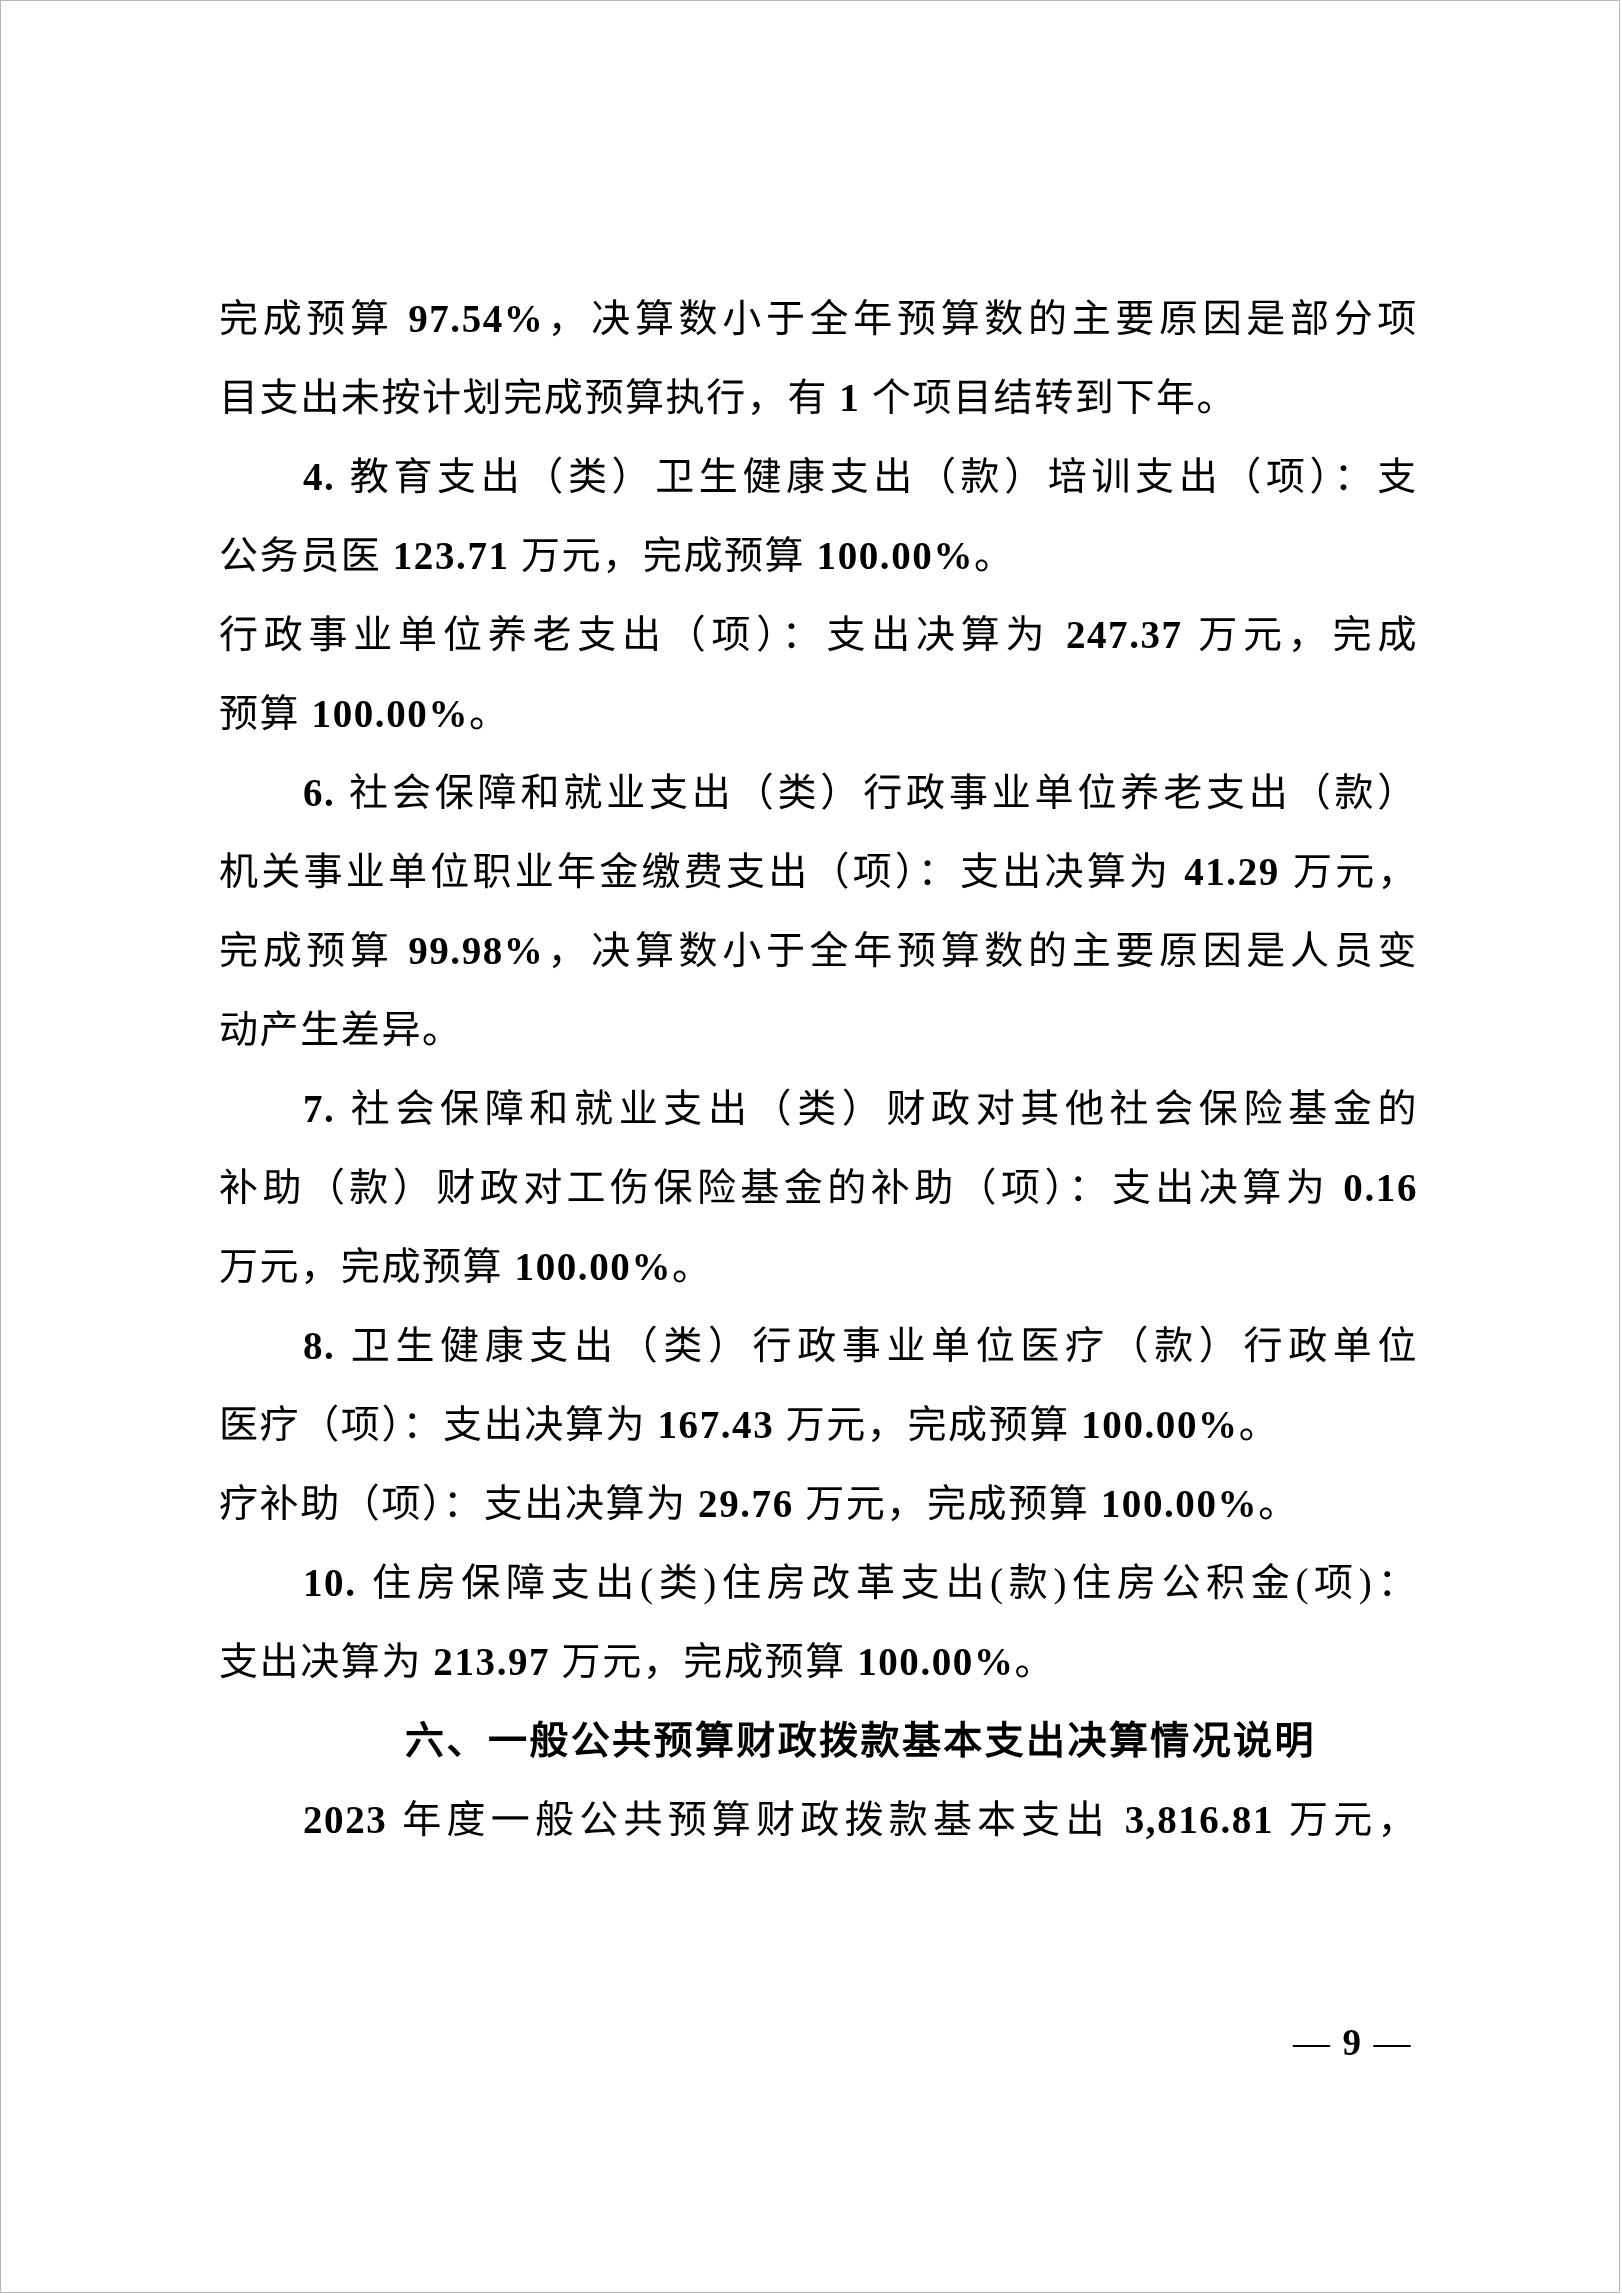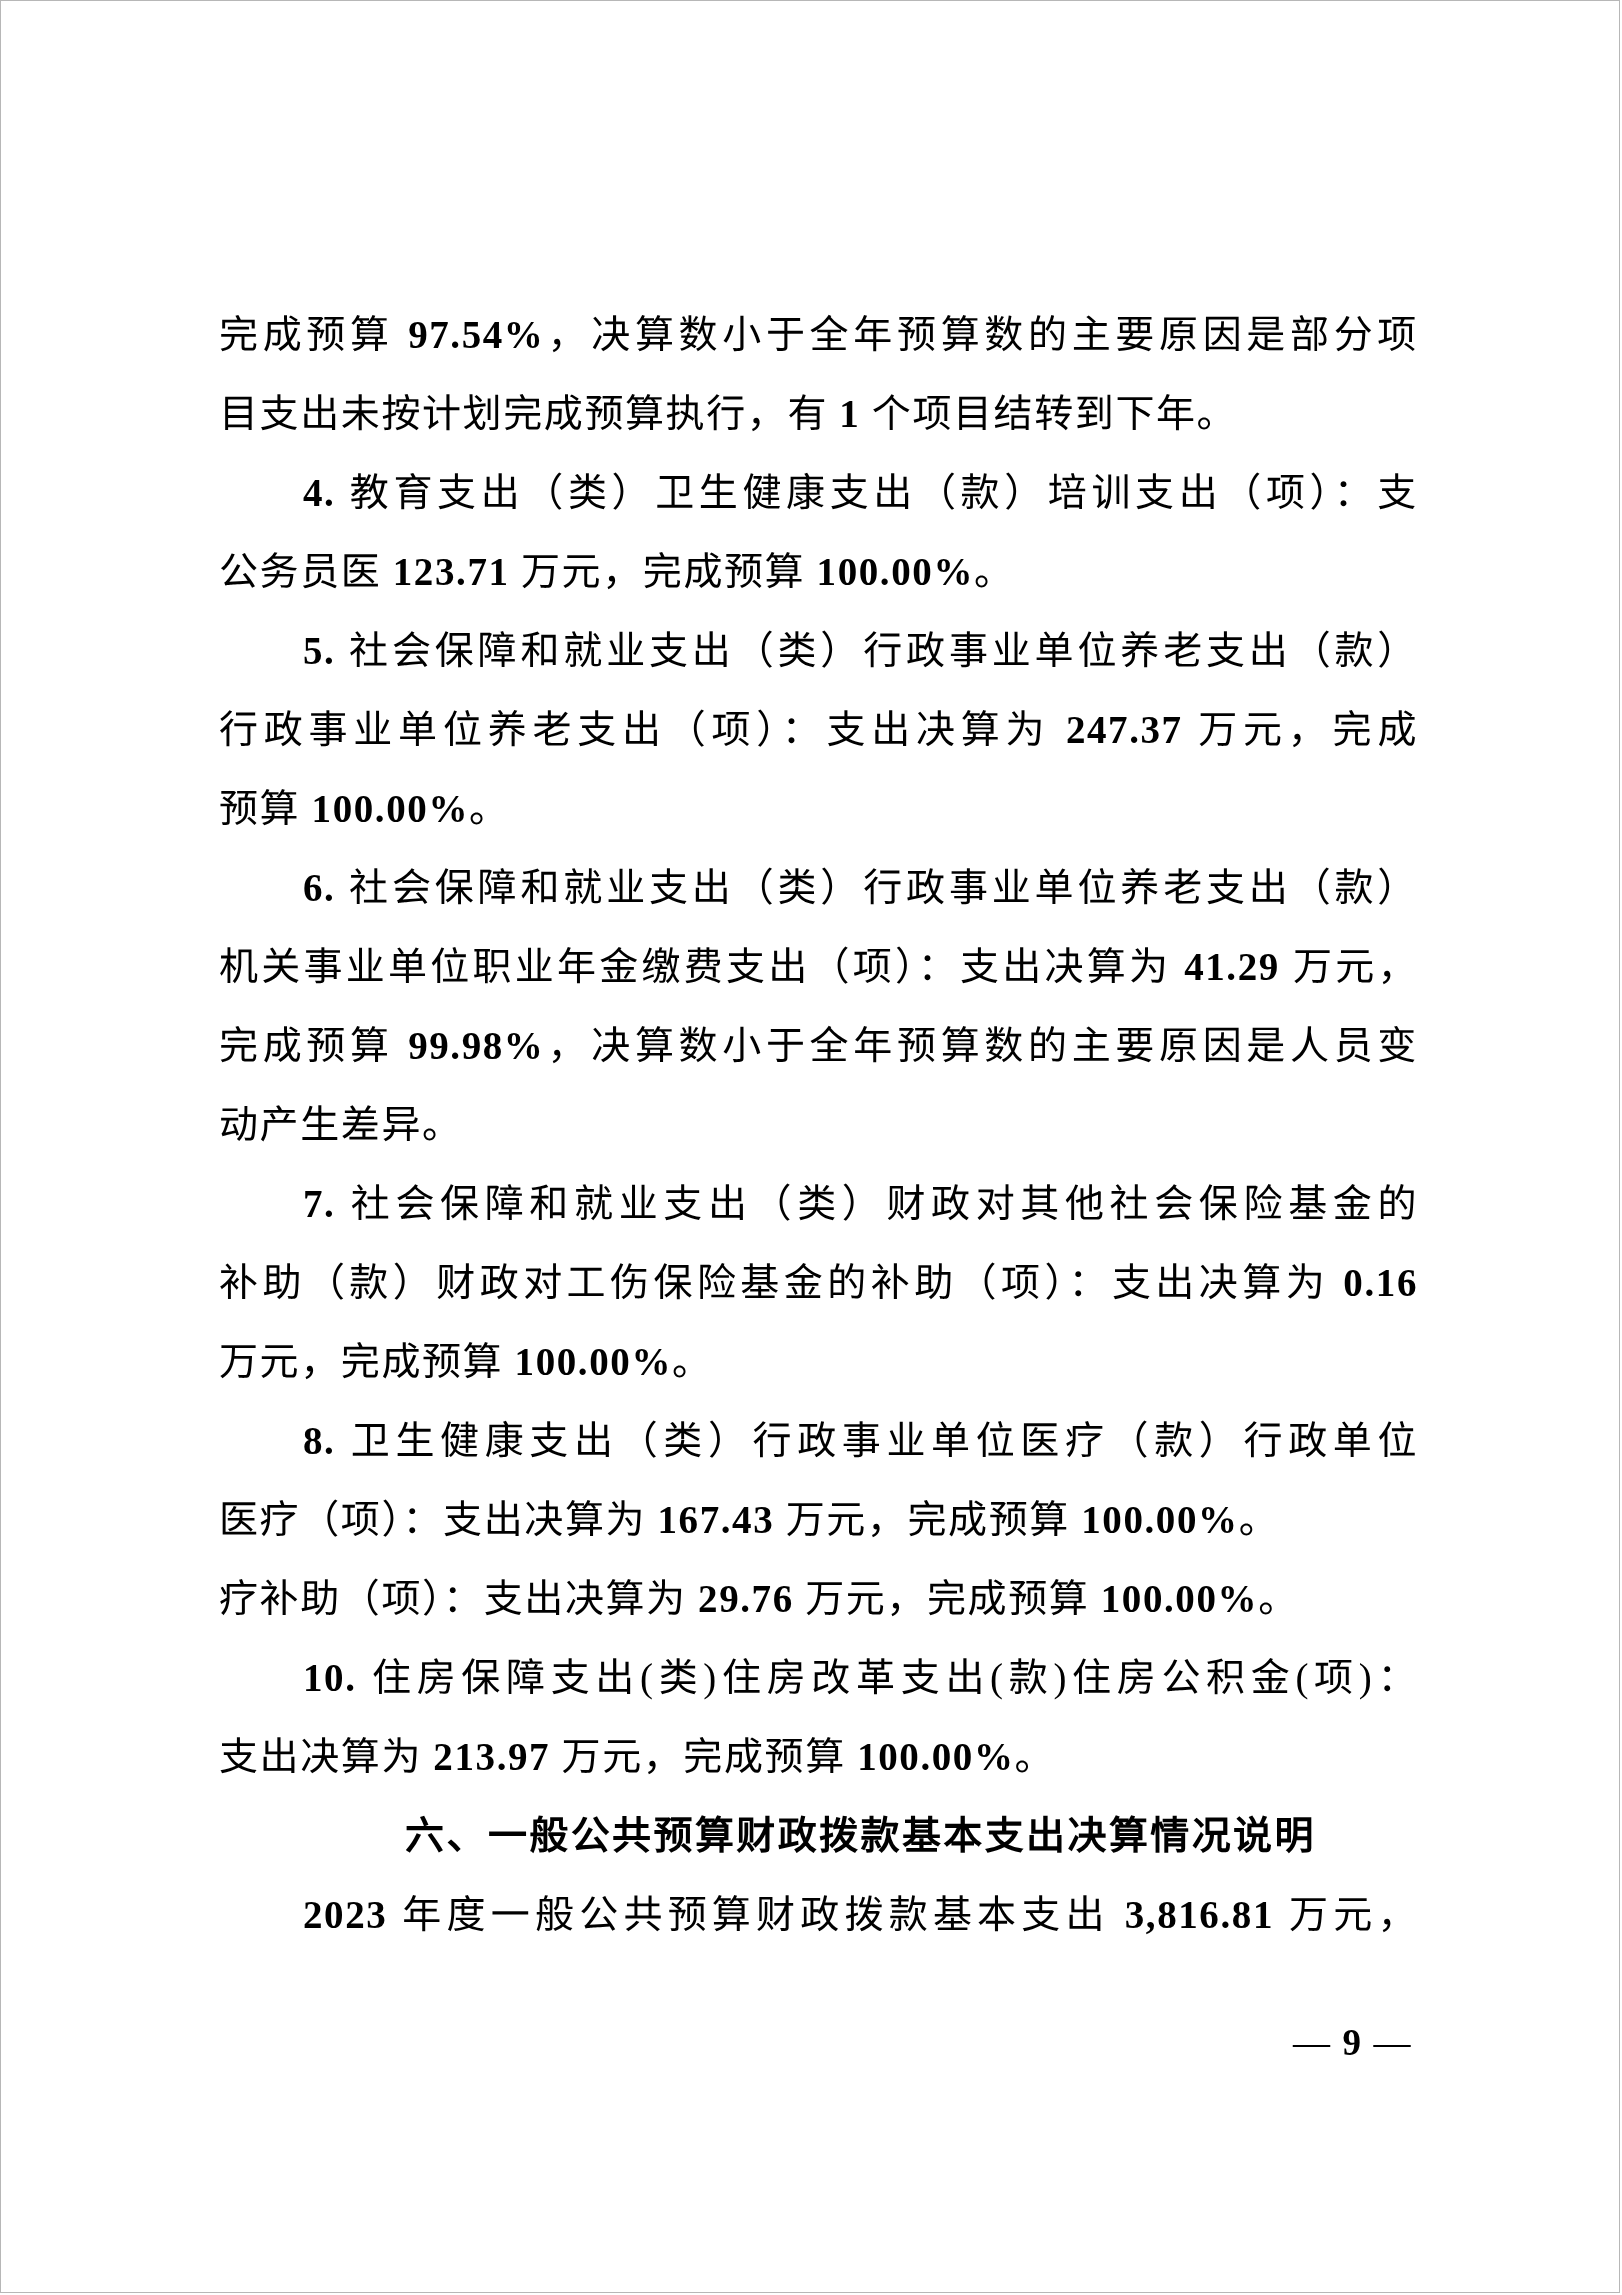--- a/index.html
+++ b/index.html
@@ -21,21 +21,21 @@
     top: 0;
     width: 1620px;
     height: 2293px;
     border: 1.6px solid #b7b7b7;
     box-sizing: border-box;
     pointer-events: none;
   }
   .text-block {
     position: absolute;
     left: 219px;
-    top: 295px;
+    top: 279px;
     width: 1199px;
     font-size: 39px;
     letter-spacing: 1.6px;
     text-align: left;
   }
   .line {
     height: 79px;
     line-height: 79px;
     overflow: hidden;
     white-space: normal;
@@ -70,21 +70,20 @@
 </head>
 <body>
 
 <div class="page-border"></div>
 
 <div class="text-block">
     <div class="line full"><span>完成预算 </span><span class="num">97.54%</span><span>，决算数小于全年预算数的主要原因是部分项</span></div>
     <div class="line"><span>目支出未按计划完成预算执行，有 </span><span class="num">1</span><span> 个项目结转到下年。</span></div>
     <div class="line full indent"><span class="num">4. </span><span>教育支出（类）卫生健康支出（款）培训支出（项）：支</span></div>
     <div class="line"><span>公务员医 </span><span class="num">123.71</span><span> 万元，完成预算 </span><span class="num">100.00%</span><span>。</span></div>
-    <div class="line full indent"><span class="num">5. </span><span>社会保障和就业支出（类）行政事业单位养老支出（款）</span></div>
     <div class="line full"><span>行政事业单位养老支出（项）：支出决算为 </span><span class="num">247.37</span><span> 万元，完成</span></div>
     <div class="line"><span>预算 </span><span class="num">100.00%</span><span>。</span></div>
     <div class="line full indent"><span class="num">6. </span><span>社会保障和就业支出（类）行政事业单位养老支出（款）</span></div>
     <div class="line full"><span>机关事业单位职业年金缴费支出（项）：支出决算为 </span><span class="num">41.29</span><span> 万元，</span></div>
     <div class="line full"><span>完成预算 </span><span class="num">99.98%</span><span>，决算数小于全年预算数的主要原因是人员变</span></div>
     <div class="line"><span>动产生差异。</span></div>
     <div class="line full indent"><span class="num">7. </span><span>社会保障和就业支出（类）财政对其他社会保险基金的</span></div>
     <div class="line full"><span>补助（款）财政对工伤保险基金的补助（项）：支出决算为 </span><span class="num">0.16</span></div>
     <div class="line"><span>万元，完成预算 </span><span class="num">100.00%</span><span>。</span></div>
     <div class="line full indent"><span class="num">8. </span><span>卫生健康支出（类）行政事业单位医疗（款）行政单位</span></div>

